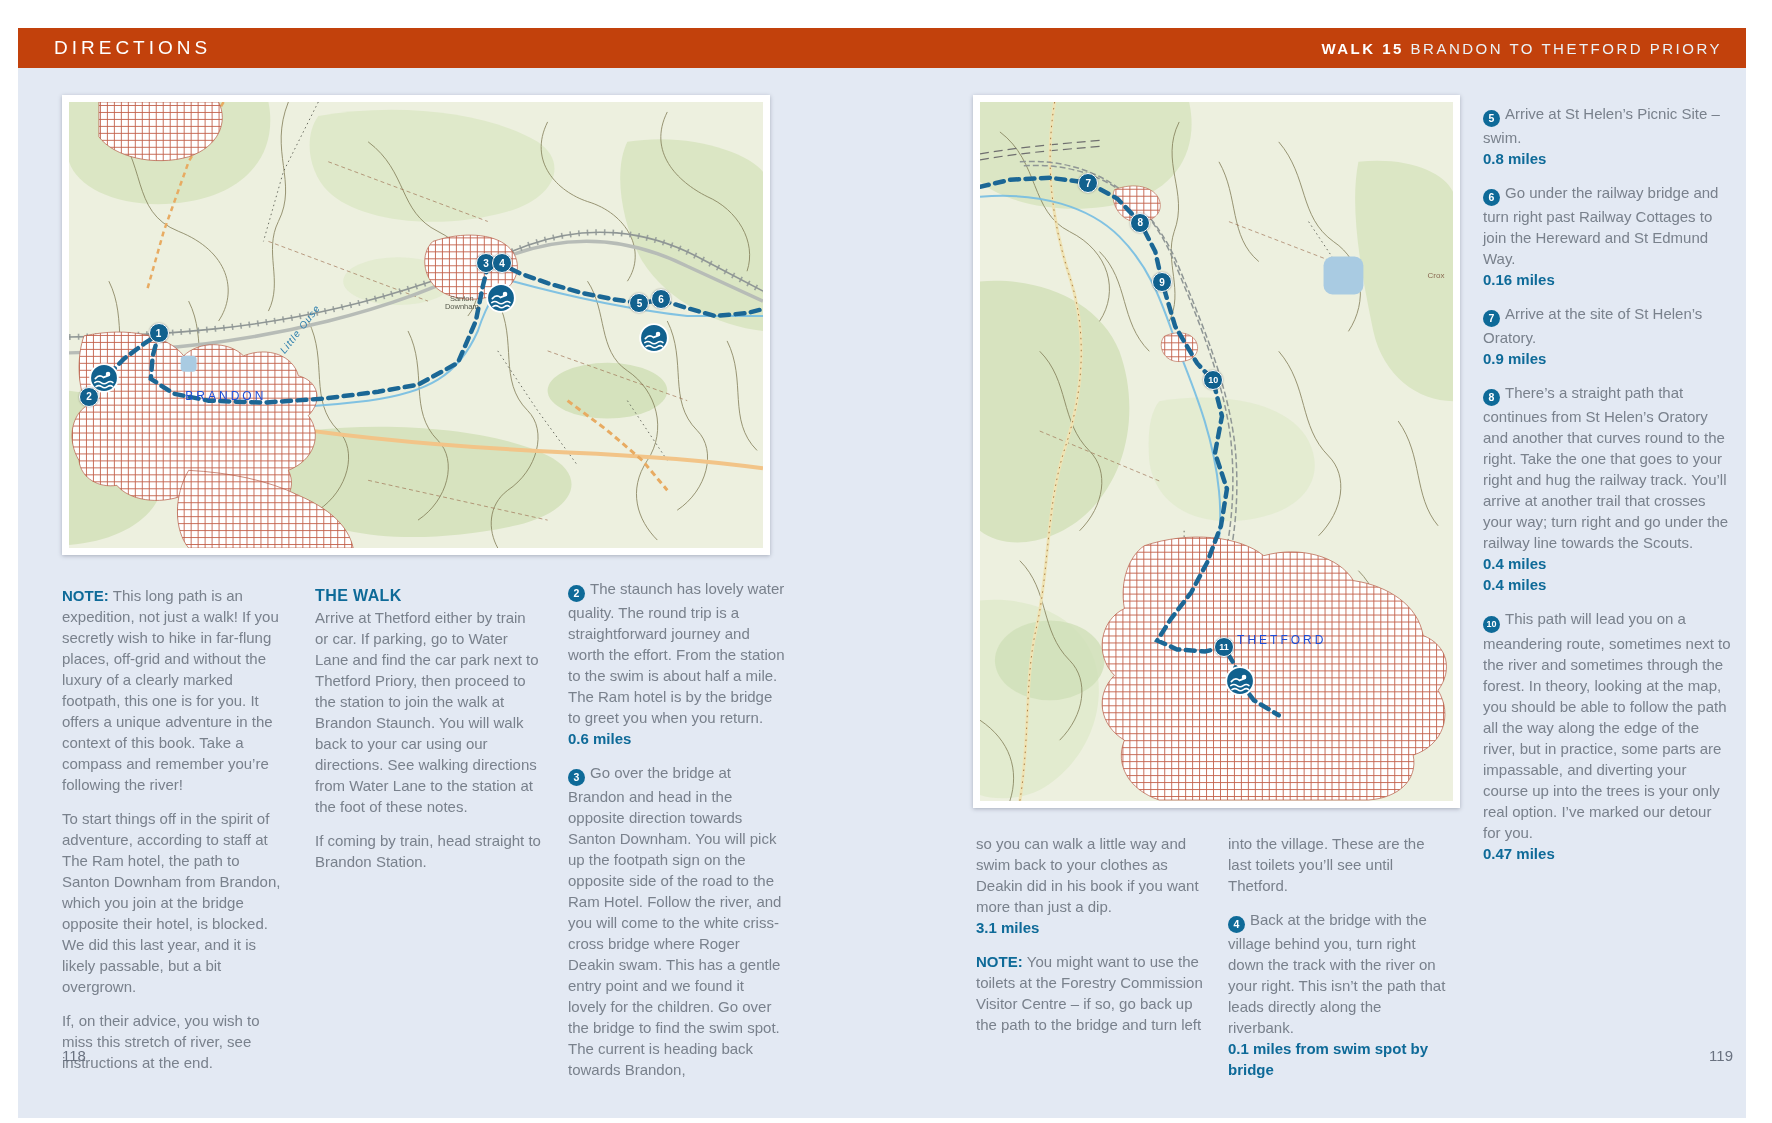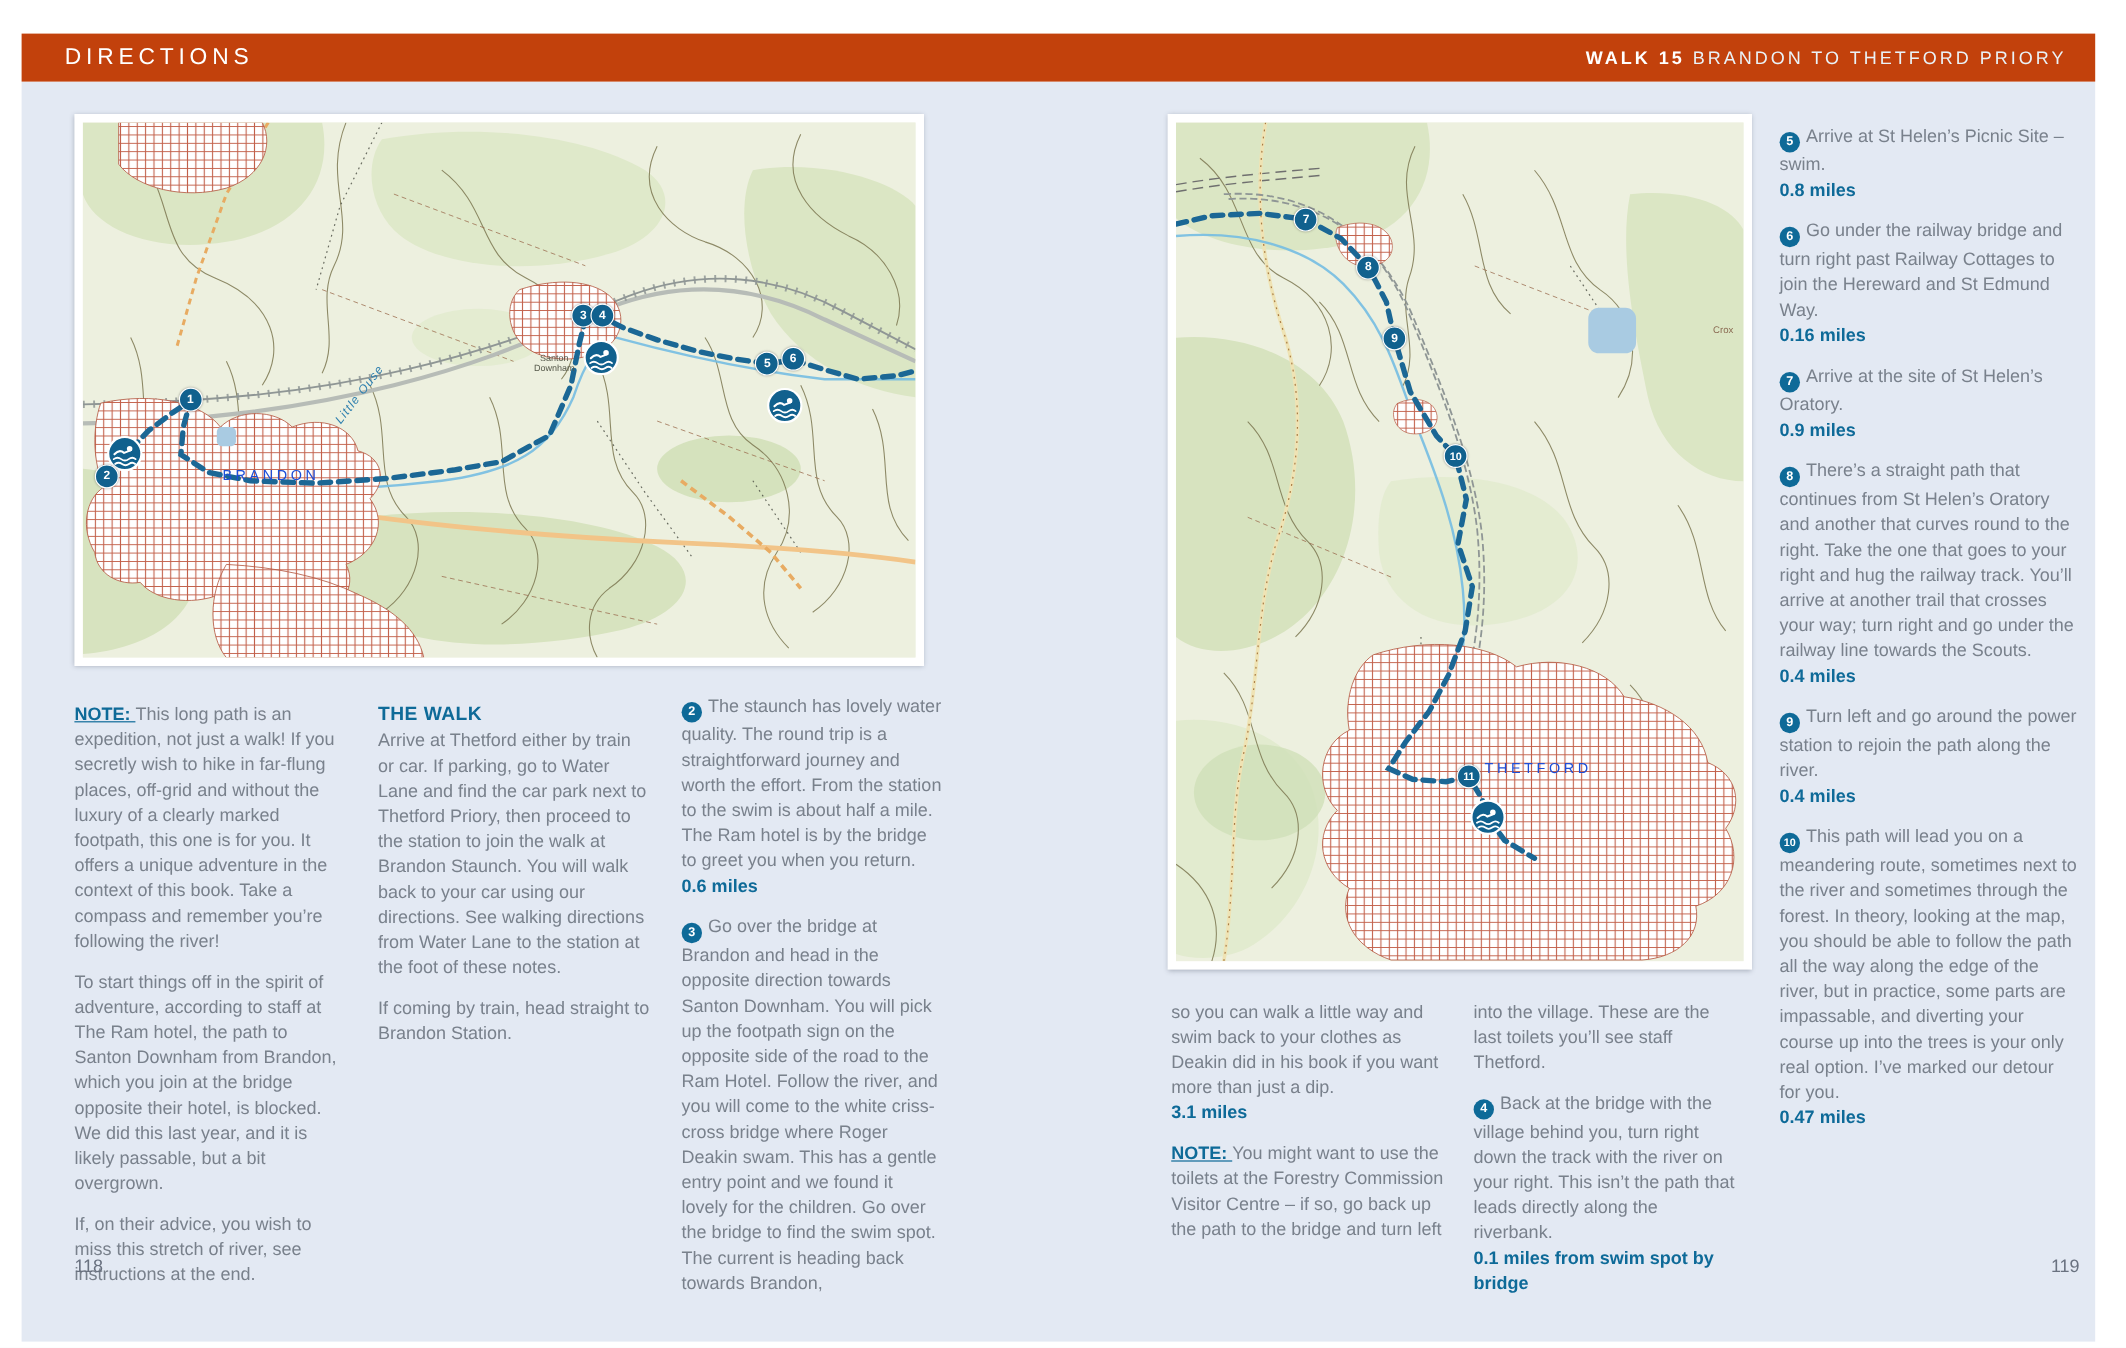--- a/index.html
+++ b/index.html
@@ -22,21 +22,21 @@
   .swim-spot{position:absolute;width:30px;height:30px;transform:translate(-50%,-50%);z-index:4;}
   .map-label{position:absolute;z-index:3;white-space:pre-line;}
   .map-label.town{font-size:12px;letter-spacing:3px;color:#1d4ed8;font-weight:400;}
   .map-label.village{font-size:7.5px;color:#55584a;text-align:center;line-height:1.1;}
   .map-label.river{font-size:10px;font-style:italic;color:#2e7fae;letter-spacing:1px;}
   .map-label.tiny{font-size:8px;color:#8a6a52;white-space:nowrap;}
   .txt-col{position:absolute;font-size:15px;line-height:21px;color:#79818c;}
   .block{margin:0 0 13px 0;}
   .block.heading{color:#0e6a98;font-weight:700;font-size:16px;letter-spacing:.4px;margin-bottom:1px;}
   .block.miles{color:#0e6a98;font-weight:700;margin-top:-13px;}
-  .note-label{color:#0e6a98;font-weight:700;text-decoration:underline;}
+  .note-label{color:#0e6a98;font-weight:700;}
   .step-num{display:inline-flex;width:17px;height:17px;border-radius:50%;background:#0e6a98;color:#fff;
             font-size:10.5px;font-weight:700;align-items:center;justify-content:center;
             vertical-align:-3px;margin-right:5px;}
   .page-num{position:absolute;top:1047px;font-size:15px;color:#6a7280;}
   .page-num.left{left:62px;}
   .page-num.right{left:1483px;width:250px;text-align:right;}
 </style>
 </head>
 <body>
 
@@ -226,34 +226,33 @@
       <div class="block miles">0.6 miles</div>
       <div class="block step"><span class="step-num">3</span>Go over the bridge at Brandon and head in the opposite direction towards Santon Downham. You will pick up the footpath sign on the opposite side of the road to the Ram Hotel. Follow the river, and you will come to the white criss-cross bridge where Roger Deakin swam. This has a gentle entry point and we found it lovely for the children. Go over the bridge to find the swim spot. The current is heading back towards Brandon,</div>
     </div>
 
   <div class="txt-col" style="left:976px;top:833px;width:228px;">
       <div class="block para">so you can walk a little way and swim back to your clothes as Deakin did in his book if you want more than just a dip.</div>
       <div class="block miles">3.1 miles</div>
       <div class="block note"><span class="note-label">NOTE: </span>You might want to use the toilets at the Forestry Commission Visitor Centre – if so, go back up the path to the bridge and turn left</div>
     </div>
   <div class="txt-col" style="left:1228px;top:833px;width:218px;">
-      <div class="block para">into the village. These are the last toilets you’ll see staff Thetford.</div>
+      <div class="block para">into the village. These are the last toilets you’ll see until Thetford.</div>
       <div class="block step"><span class="step-num">4</span>Back at the bridge with the village behind you, turn right down the track with the river on your right. This isn’t the path that leads directly along the riverbank.</div>
       <div class="block miles">0.1 miles from swim spot by bridge</div>
     </div>
   <div class="txt-col" style="left:1483px;top:103px;width:250px;">
       <div class="block step"><span class="step-num">5</span>Arrive at St Helen’s Picnic Site – swim.</div>
       <div class="block miles">0.8 miles</div>
       <div class="block step"><span class="step-num">6</span>Go under the railway bridge and turn right past Railway Cottages to join the Hereward and St Edmund Way.</div>
       <div class="block miles">0.16 miles</div>
       <div class="block step"><span class="step-num">7</span>Arrive at the site of St Helen’s Oratory.</div>
       <div class="block miles">0.9 miles</div>
       <div class="block step"><span class="step-num">8</span>There’s a straight path that continues from St Helen’s Oratory and another that curves round to the right. Take the one that goes to your right and hug the railway track. You’ll arrive at another trail that crosses your way; turn right and go under the railway line towards the Scouts.</div>
       <div class="block miles">0.4 miles</div>
-      <div class="block step"><span class="step-num">9</span>Turn left and go around the power station to rejoin the path along the river.</div>
       <div class="block miles">0.4 miles</div>
       <div class="block step"><span class="step-num" style="font-size: 9px;">10</span>This path will lead you on a meandering route, sometimes next to the river and sometimes through the forest. In theory, looking at the map, you should be able to follow the path all the way along the edge of the river, but in practice, some parts are impassable, and diverting your course up into the trees is your only real option. I’ve marked our detour for you.</div>
       <div class="block miles">0.47 miles</div>
     </div>
 
   <div class="page-num left">118</div>
   <div class="page-num right">119</div>
 </div>
 
 </body></html>

